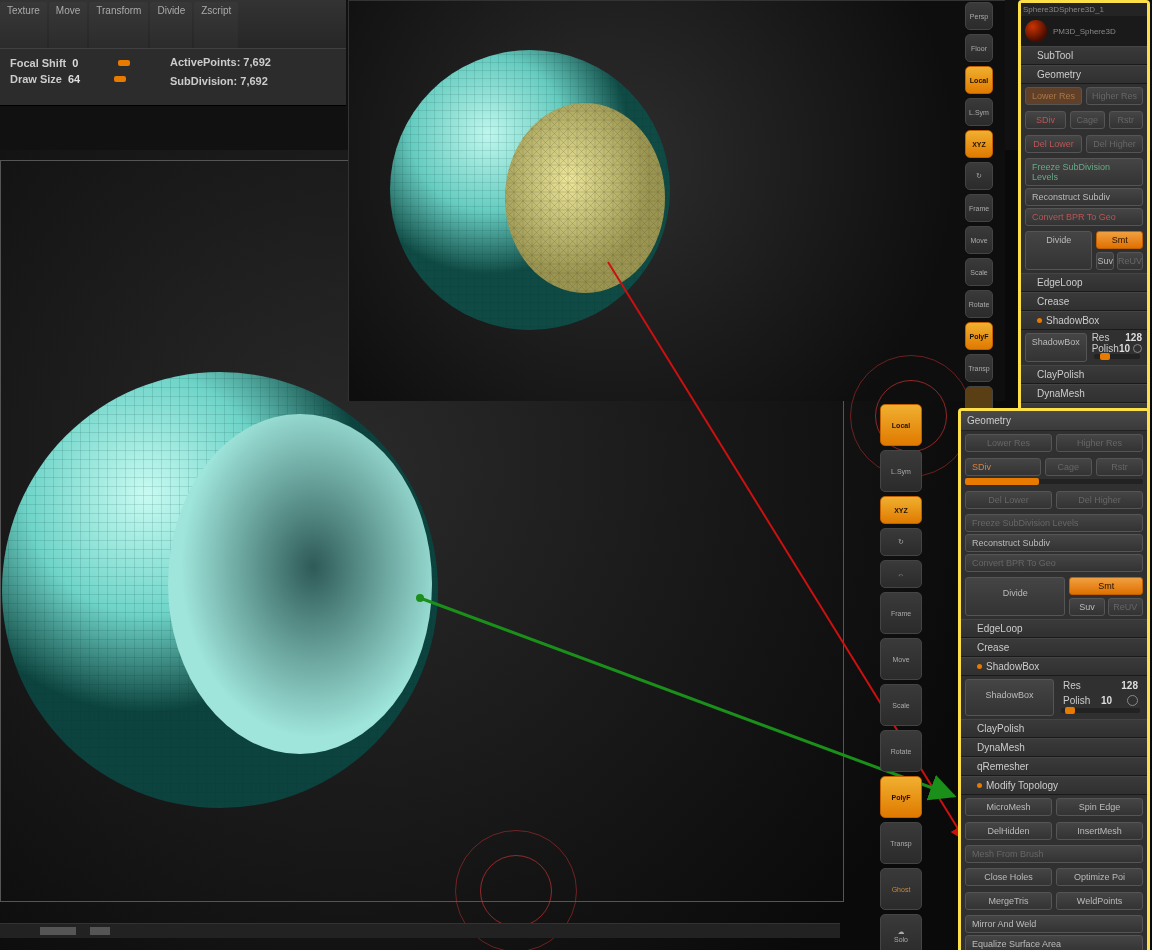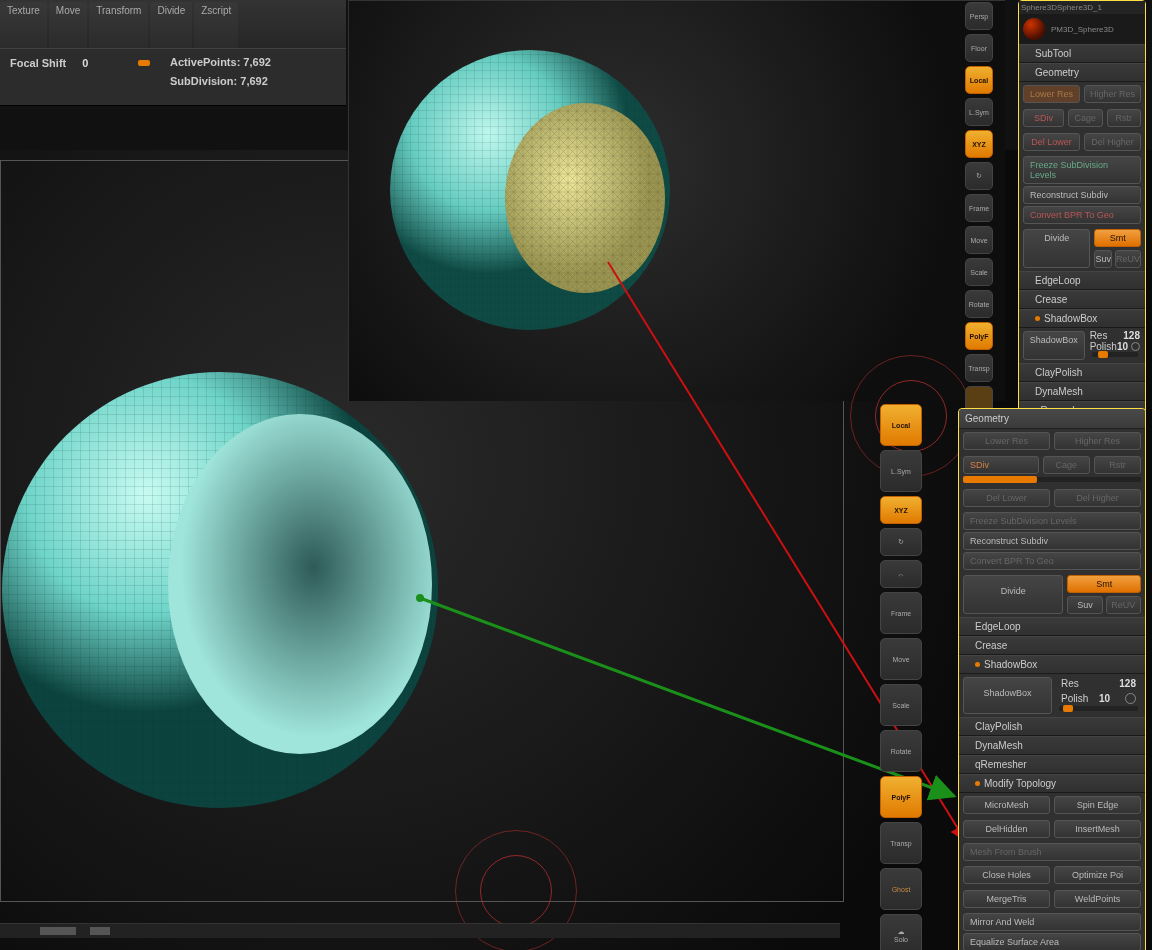--- a/index.html
+++ b/index.html
@@ -1,19 +1,19 @@
 <!DOCTYPE html>
 <html><head>
 <meta charset="utf-8">
 <style>
   html,body{margin:0;padding:0;background:#111;color:#aaa;font-family:Verdana,Arial,sans-serif;font-size:10px;width:1152px;height:950px;overflow:hidden}
   .top-menu{position:absolute;left:0;top:0;width:346px;height:48px;background:linear-gradient(#333,#262626);border-bottom:1px solid #000;display:flex;gap:2px;padding:2px 0 0 0}
   .top-menu .mitem{background:linear-gradient(#383838,#2b2b2b);border-radius:3px;padding:3px 7px;color:#aaa;font-size:10px}
   .info-panel{position:absolute;left:0;top:48px;width:346px;height:56px;background:#2c2c2c;border-top:1px solid #404040;border-bottom:1px solid #000}
-  .slider-row{display:flex;align-items:center;gap:16px;padding:2px 10px}
+  .slider-row{display:flex;align-items:center;gap:6px;padding:2px 10px}
   .slider-row .lbl{color:#ccc;font-weight:bold;font-size:11px;flex:none}
   .slider-row .val{color:#ddd;font-weight:bold;font-size:11px}
   .slider-track{position:relative;width:120px;height:8px}
   .slider-handle{position:absolute;width:12px;height:6px;background:#e87a00;border-radius:2px;top:1px}
   .stats{position:absolute;left:170px;top:4px;color:#ccc;font-weight:bold;font-size:11px;line-height:19px}
   
   .viewport-back{position:absolute;left:0;top:150px;right:0;bottom:0;background:radial-gradient(circle at 30% 40%,#2a2a2a,#0a0a0a 70%)}
   .viewport-border{position:absolute;border:1px solid #555}
   .vp1{left:0;top:160px;width:842px;height:740px}
   
@@ -24,21 +24,21 @@
   
   
   .toolstrip{position:absolute;display:flex;flex-direction:column;gap:4px}
   .ts1{left:965px;top:2px;width:28px}
   .ts2{left:880px;top:404px;width:42px}
   .ts-btn{background:linear-gradient(#3a3a3a,#2b2b2b);border-radius:5px;height:26px;display:flex;flex-direction:column;align-items:center;justify-content:center;font-size:7px;color:#aaa;text-align:center;border:1px solid #444}
   .ts-btn.big{height:40px}
   .ts-btn.active{background:linear-gradient(#f0b030,#e07a00);color:#201000;font-weight:bold;border-color:#c06000}
   
   
-  .panel{position:absolute;background:#303030;border:1px solid #fde047;border-radius:4px;font-size:10px}
+  .panel{position:absolute;background:#303030;border:3px solid #fde047;border-radius:4px;font-size:10px}
   .p-small{left:1018px;top:0;width:126px}
   .p-big{left:958px;top:408px;width:186px}
   .panel .title{background:linear-gradient(#4a4a4a,#3a3a3a);padding:4px 6px;color:#ccc;font-size:10px;border-radius:4px 4px 0 0;border-bottom:1px solid #222}
   .panel .sect{background:linear-gradient(#3a3a3a,#303030);padding:3px 16px;color:#ccc;font-size:10px;border-top:1px solid #444;border-bottom:1px solid #1a1a1a}
   .panel .sect.dot::before{content:"";display:inline-block;width:5px;height:5px;background:#e87a00;border-radius:50%;margin-right:4px;vertical-align:1px}
   .btn{display:inline-block;background:linear-gradient(#454545,#333);border:1px solid #555;border-radius:3px;padding:3px 0;color:#bbb;font-size:9px;text-align:center;margin:1px}
   .btn.dim{color:#666}
   .btn.active{background:linear-gradient(#f0a040,#e07000);color:#201000;font-weight:normal;border-color:#c06000}
   .btn-row{display:flex;padding:2px 3px;gap:2px}
   .btn-row .btn{flex:1}
@@ -67,20 +67,27 @@
   <div class="mitem">Divide</div>
   <div class="mitem">Zscript</div>
 </div>
 
 <div class="info-panel">
   <div class="slider-row" style="padding-top:8px">
     <span class="lbl">Focal Shift</span>
     <span class="val">0</span>
     <div class="slider-track">
         <div class="slider-handle" style="left:34px"></div>
+      </div>
+  </div>
+  <div class="slider-row">
+    <span class="lbl">Draw Size</span>
+    <span class="val">64</span>
+    <div class="slider-track">
+        <div class="slider-handle" style="left:28px"></div>
       </div>
   </div>
   <div class="stats">
     <span>ActivePoints:</span> <span>7,692</span><br>
     <span>SubDivision:</span> <span>7,692</span>
   </div>
 </div>
 
 <div class="viewport-back"></div>
 <div class="viewport-border vp1"></div>

